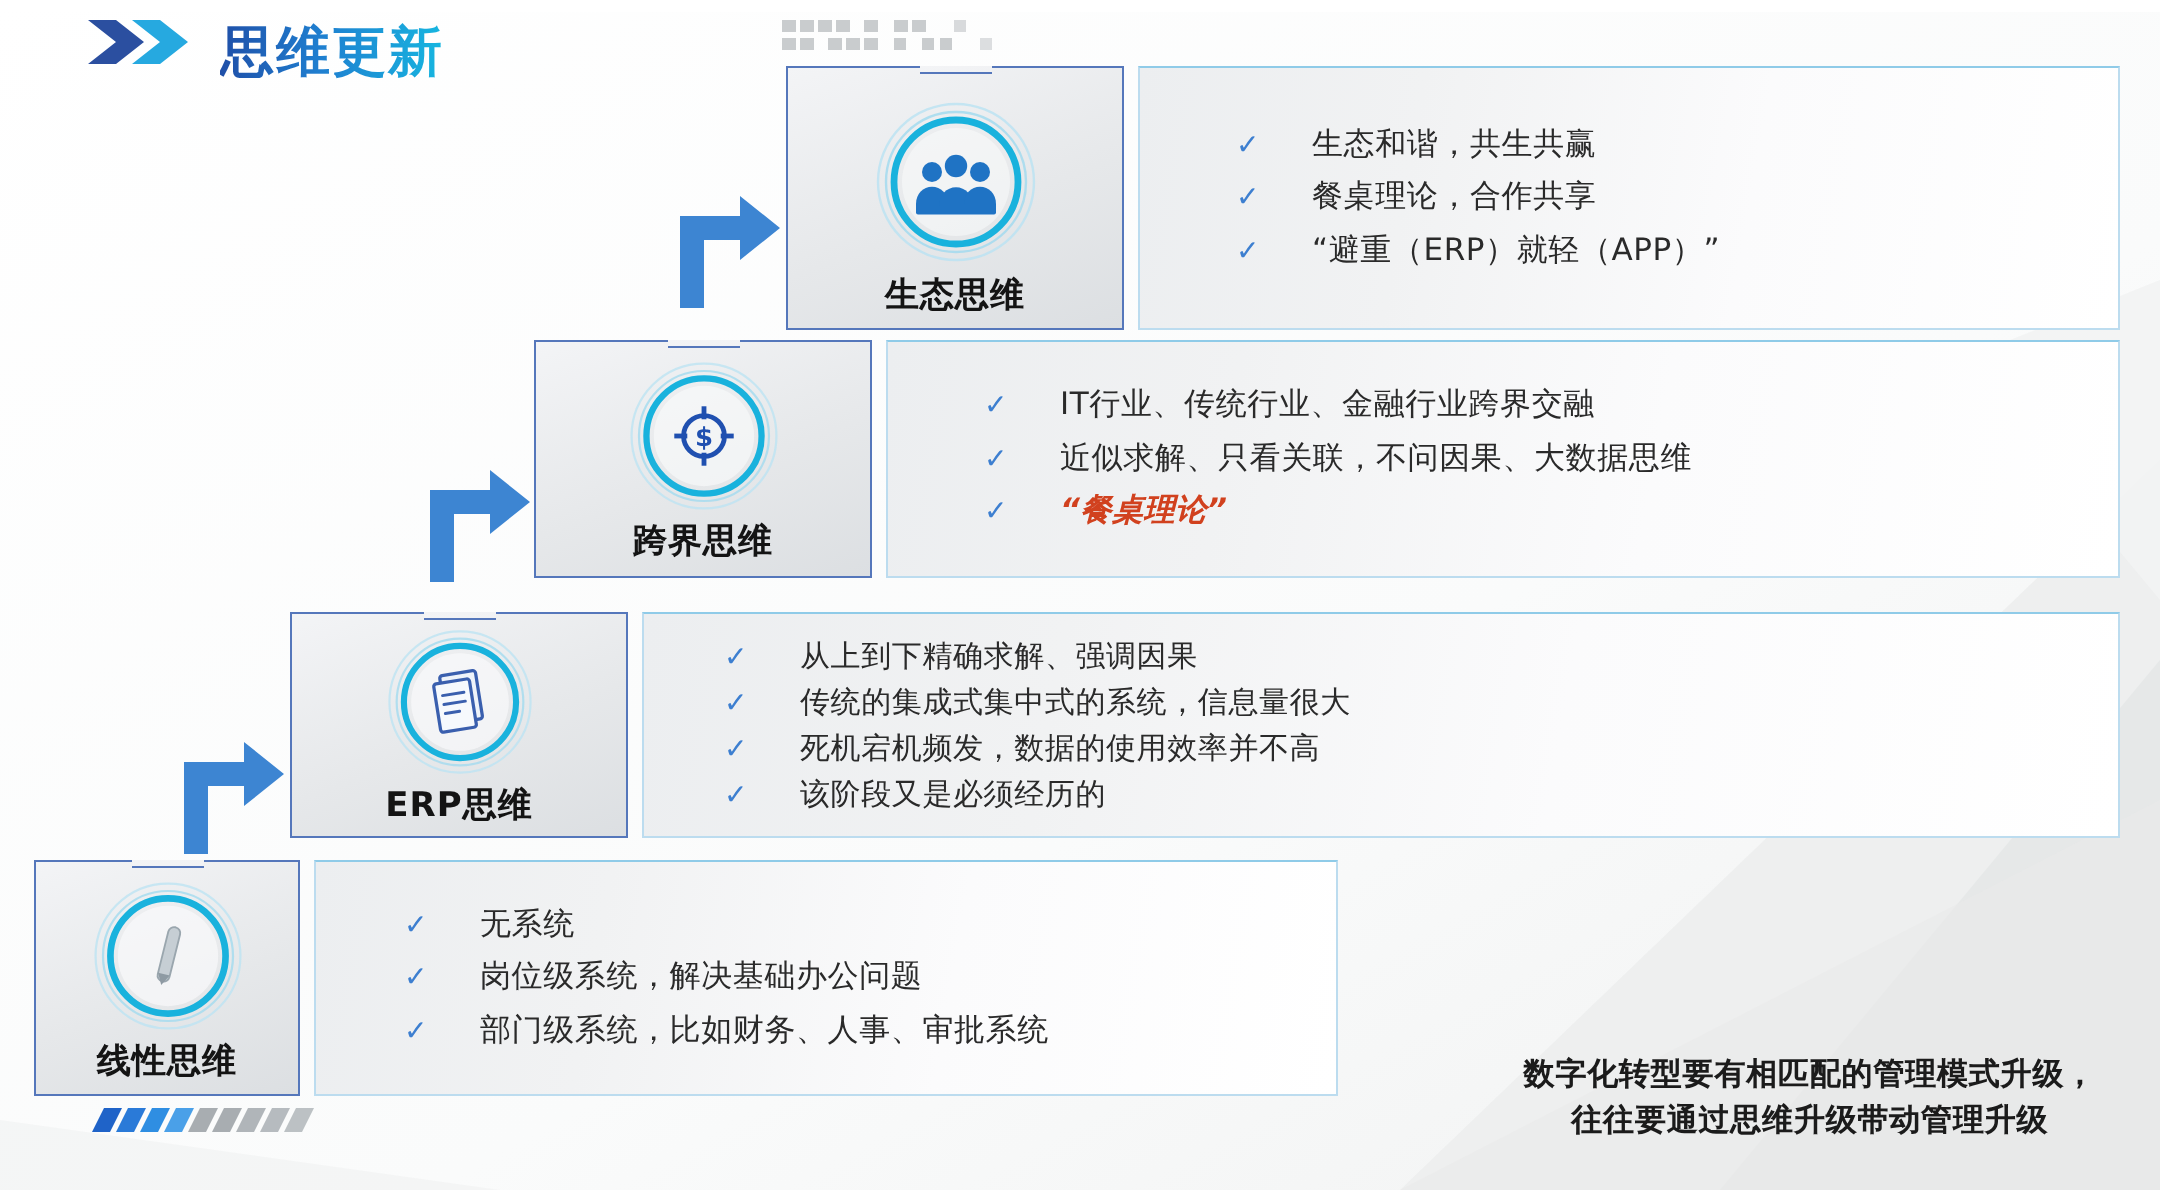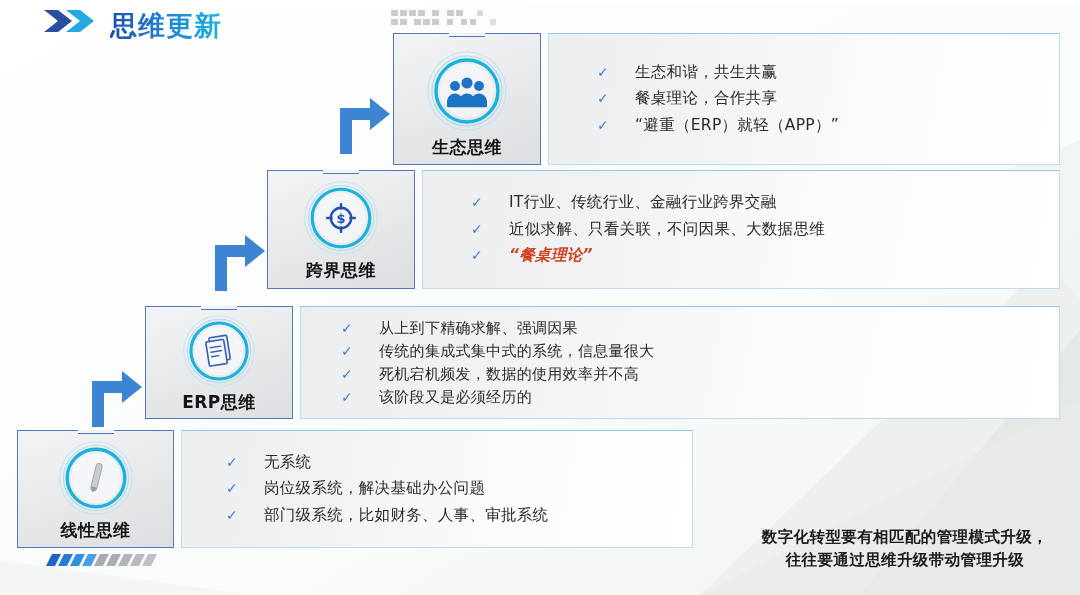--- a/index.html
+++ b/index.html
@@ -35,21 +35,21 @@
   .dots-deco { position: absolute; left: 391px; top: 10px; z-index: 5; }
 
   
   .slash-deco { position: absolute; left: 42px; top: 552px; z-index: 5; }
 
   
   .step { position: absolute; z-index: 4; display: flex; align-items: stretch; }
 
   .icon-card {
     position: relative;
-    width: 148px;
+    width: 169px;
     background: linear-gradient(160deg, #f3f4f6 0%, #e6e8ea 55%, #dcdfe2 100%);
     border: 1px solid #5577bb;
     display: flex; flex-direction: column;
     align-items: center; justify-content: flex-start;
     flex: none;
   }
   
   .icon-card::before {
     content: "";
     position: absolute; top: -1px; left: 50%; transform: translateX(-50%);
@@ -270,21 +270,21 @@
       <span class="btext">死机宕机频发，数据的使用效率并不高</span>
     </div>
     <div class="bullet" style="font-size:15px; margin-top:8px;">
       <span class="tick">✓</span>
       <span class="btext">该阶段又是必须经历的</span>
     </div>
   </div>
 </div>
 
 <div class="step" style="left:17px; top:430px; width:676px; height:118px;">
-  <div class="icon-card" style="height:118px; width:157px;">
+  <div class="icon-card" style="height:118px; width:133px;">
     <div class="icon-wrap" style="margin-top:8px; width:78px; height:78px;">
       <svg width="78" height="78" viewBox="0 0 84 84">
         <circle cx="42" cy="42" r="39" fill="none" stroke="#bde4f3" stroke-width="1.2" opacity="0.8"></circle>
         <circle cx="42" cy="42" r="35" fill="none" stroke="#a3dbef" stroke-width="1.2" opacity="0.8"></circle>
         <circle cx="42" cy="42" r="31" fill="none" stroke="#19b2dd" stroke-width="3.6"></circle>
         <circle cx="42" cy="42" r="27" fill="#fbfcfd" opacity="0.6"></circle>
         <g transform="rotate(14 42 42)">
           <rect x="39" y="26" width="6.5" height="30" rx="3.2" fill="#c6ced4" stroke="#9aa6ae" stroke-width="1"></rect>
           <path d="M39 52 L45.5 52 L42.2 58 Z" fill="#8e9aa3"></path>
         </g>

